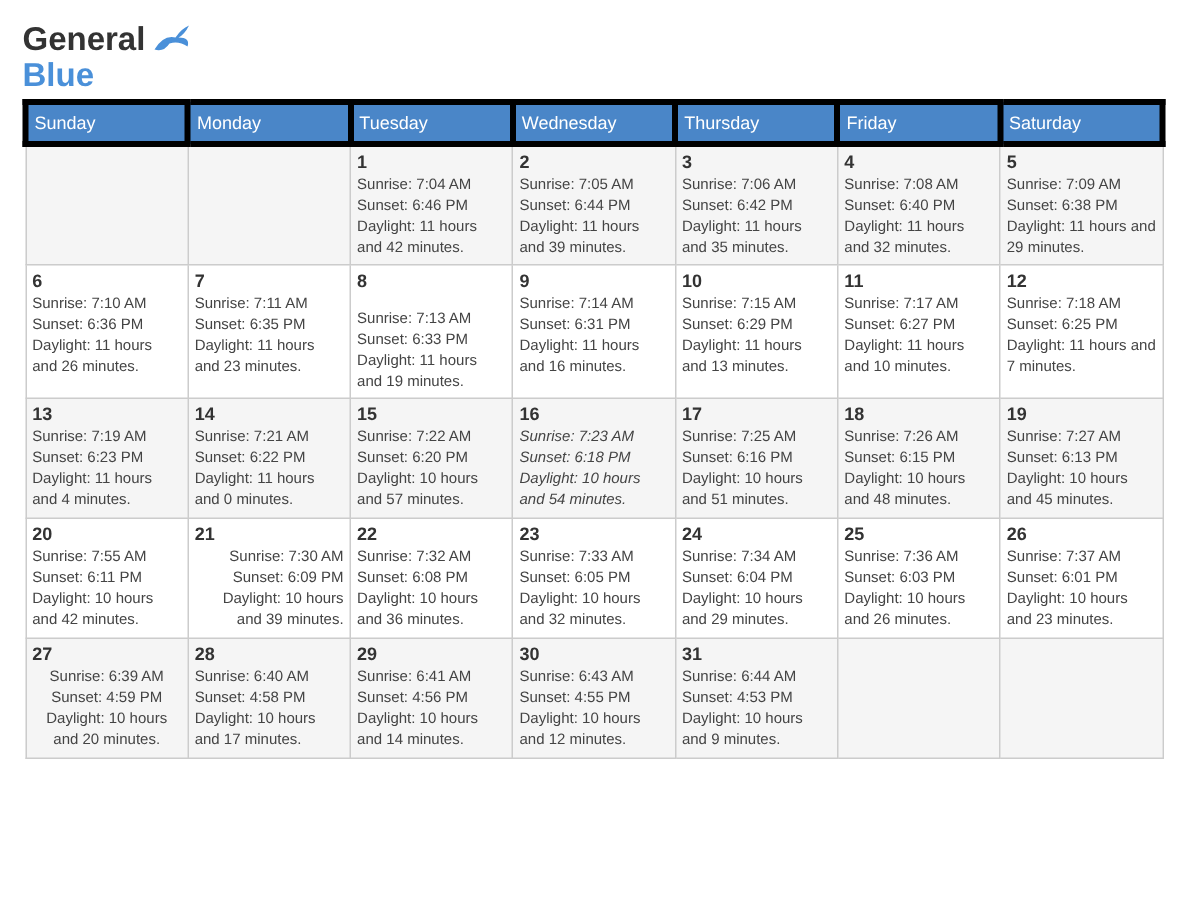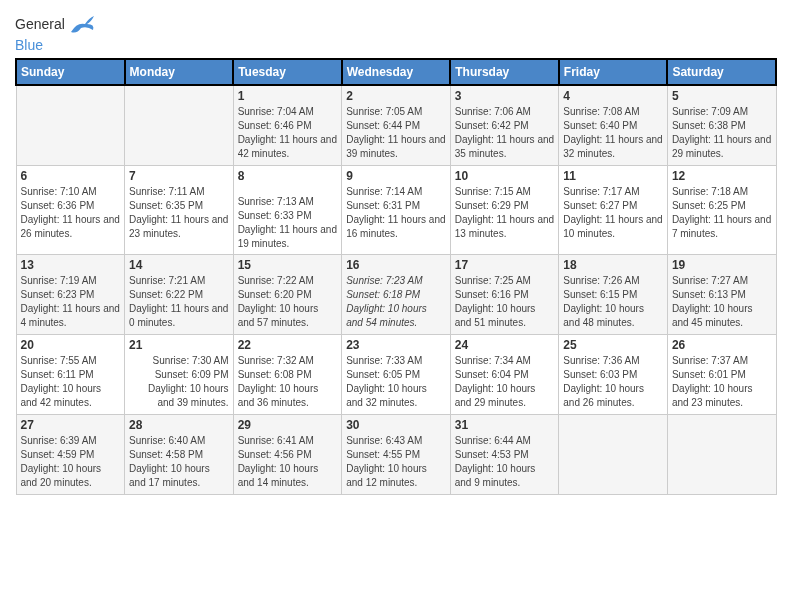--- a/index.html
+++ b/index.html
@@ -15,22 +15,22 @@
       align-items: flex-start;
       justify-content: space-between;
       margin-bottom: 4px;
     }
     .logo {
       display: flex;
       align-items: center;
       margin-top: 4px;
     }
     .logo-text {
-      font-size: 14px;
-      font-weight: normal;
+      font-size: 22px;
+      font-weight: bold;
       color: #333;
       line-height: 1.1;
     }
     .logo-icon {
       width: 28px;
       height: 22px;
       margin-left: 2px;
     }
     .title-block {
       text-align: right;
@@ -48,24 +48,24 @@
     }
     table {
       width: 100%;
       border-collapse: collapse;
       table-layout: fixed;
     }
     thead tr th {
       background-color: #4a86c8;
       color: #fff;
       font-size: 12px;
-      font-weight: bold;
+      font-weight: normal;
       padding: 5px 4px;
       text-align: left;
-      border: 2px solid #000000;
+      border: 4px solid #000000;
     }
     tbody tr td {
       vertical-align: top;
       border: 1px solid #ccc;
       padding: 3px 4px;
       font-size: 10px;
       color: #333;
       height: 80px;
     }
     tbody tr:nth-child(odd) td {
@@ -286,21 +286,21 @@
         <td>
           <span class="day-number">26</span>
           <div class="day-info" style="white-space: pre-line;">Sunrise: 7:37 AM
 Sunset: 6:01 PM
 Daylight: 10 hours and 23 minutes.</div>
         </td>
       </tr>
       <tr>
         <td>
           <span class="day-number">27</span>
-          <div class="day-info" style="white-space: pre-line;">Sunrise: 6:39 AM
+          <div class="day-info" style="white-space: pre-line; text-align: center;">Sunrise: 6:39 AM
 Sunset: 4:59 PM
 Daylight: 10 hours and 20 minutes.</div>
         </td>
         <td>
           <span class="day-number">28</span>
           <div class="day-info" style="white-space: pre-line;">Sunrise: 6:40 AM
 Sunset: 4:58 PM
 Daylight: 10 hours and 17 minutes.</div>
         </td>
         <td>

